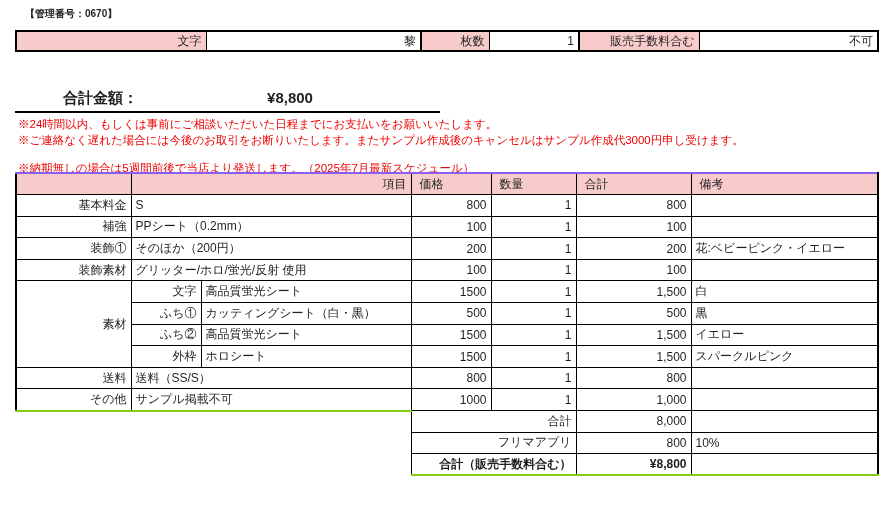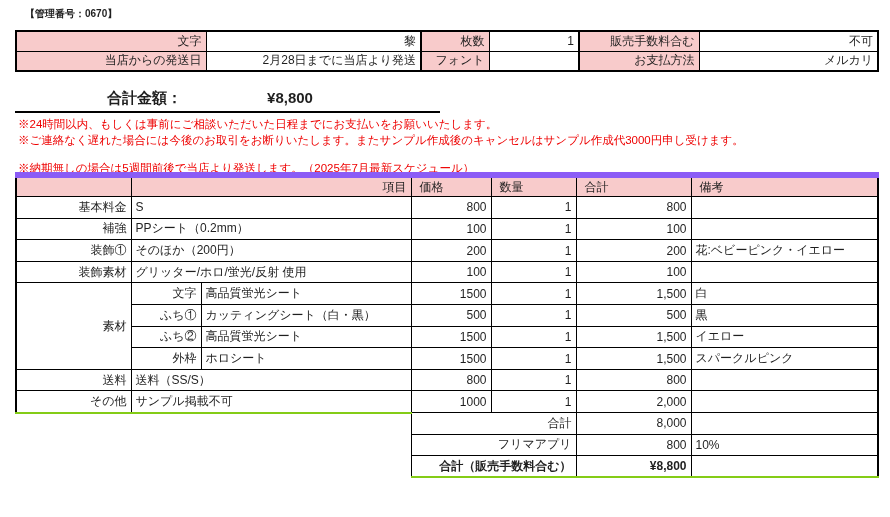--- a/index.html
+++ b/index.html
@@ -20,32 +20,32 @@
   .c{text-align:right;}
   .r{text-align:right;padding-left:35px;}
   .b{font-weight:bold;}
 
   
   #info-table{left:15px;top:30px;border:2px solid #000;}
   #info-table td{height:20px;}
   #info-table td.bl2{border-left:2px solid #000;}
 
   
-  .total-label{left:63px;top:89px;font-size:15px;font-weight:bold;margin-left:44px;}
+  .total-label{left:63px;top:89px;font-size:15px;font-weight:bold;}
   .total-amount{left:185px;top:89px;width:210px;text-align:center;font-size:15px;font-weight:bold;}
   .total-underline{left:15px;top:111px;width:425px;height:0;border-top:2px solid #000;}
 
   
   .note{color:var(--warning_red,#EE0000);font-size:11.5px;font-weight:normal;left:18px;white-space:nowrap;}
   .note1{top:117px;} .note2{top:133px;} .note3{top:161px;}
 
   
   #detail-table{left:15px;top:172px;}
   #detail-table td{height:21.6px;}
-  #detail-table td.bt2{border-top:6px solid #8b5cf6;padding-left:8px;}
+  #detail-table td.bt2{border-top:2px solid #8b5cf6;padding-left:8px;}
   #detail-table td.bl2{border-left:2px solid #000;}
   #detail-table td.br2{border-right:2px solid #000;}
   #detail-table td.bb2{border-bottom:2px solid #84cc16;}
   #detail-table td.dot{border-top:1px dotted #000;}
   #detail-table td.empty{border:none;background:#fff;}
 
   .page-title{left:25px;top:7px;font-size:10px;font-weight:600;}
 </style>
 </head>
 <body>
@@ -62,28 +62,20 @@
       <col style="width:179px">
   </colgroup>
   <tbody>
       <tr>
     <td class="pink c">文字</td>
     <td class="c">黎</td>
     <td class="pink c bl2">枚数</td>
     <td class="c">1</td>
     <td class="pink c bl2">販売手数料合む</td>
     <td class="c">不可</td>
-  </tr>
-  <tr>
-    <td class="pink c">当店からの発送日</td>
-    <td class="c">2月28日までに当店より発送</td>
-    <td class="pink c bl2">フォント</td>
-    <td class="c"></td>
-    <td class="pink c bl2">お支払方法</td>
-    <td class="c">メルカリ</td>
   </tr>
 </tbody>
   </table>
 
 <div class="abs total-label">合計金額：</div>
 <div class="abs total-amount">¥8,800</div>
 <div class="abs total-underline"></div>
 
 <div class="abs note note1">※24時間以内、もしくは事前にご相談いただいた日程までにお支払いをお願いいたします。</div>
 <div class="abs note note2">※ご連絡なく遅れた場合には今後のお取引をお断りいたします。またサンプル作成後のキャンセルはサンプル作成代3000円申し受けます。</div>
@@ -189,21 +181,21 @@
     <td class="r">1</td>
     <td class="r">800</td>
     <td class="br2"></td>
   </tr>
 
   <tr>
     <td class="c bl2 bb2">その他</td>
     <td colspan="2" class="bb2">サンプル掲載不可</td>
     <td class="r">1000</td>
     <td class="r">1</td>
-    <td class="r">2,000</td>
+    <td class="r">1,000</td>
     <td class="br2"></td>
   </tr>
 
   <tr>
     <td class="empty" colspan="3"></td>
     <td class="c" colspan="2">合計</td>
     <td class="r">8,000</td>
     <td class="br2"></td>
   </tr>
 

